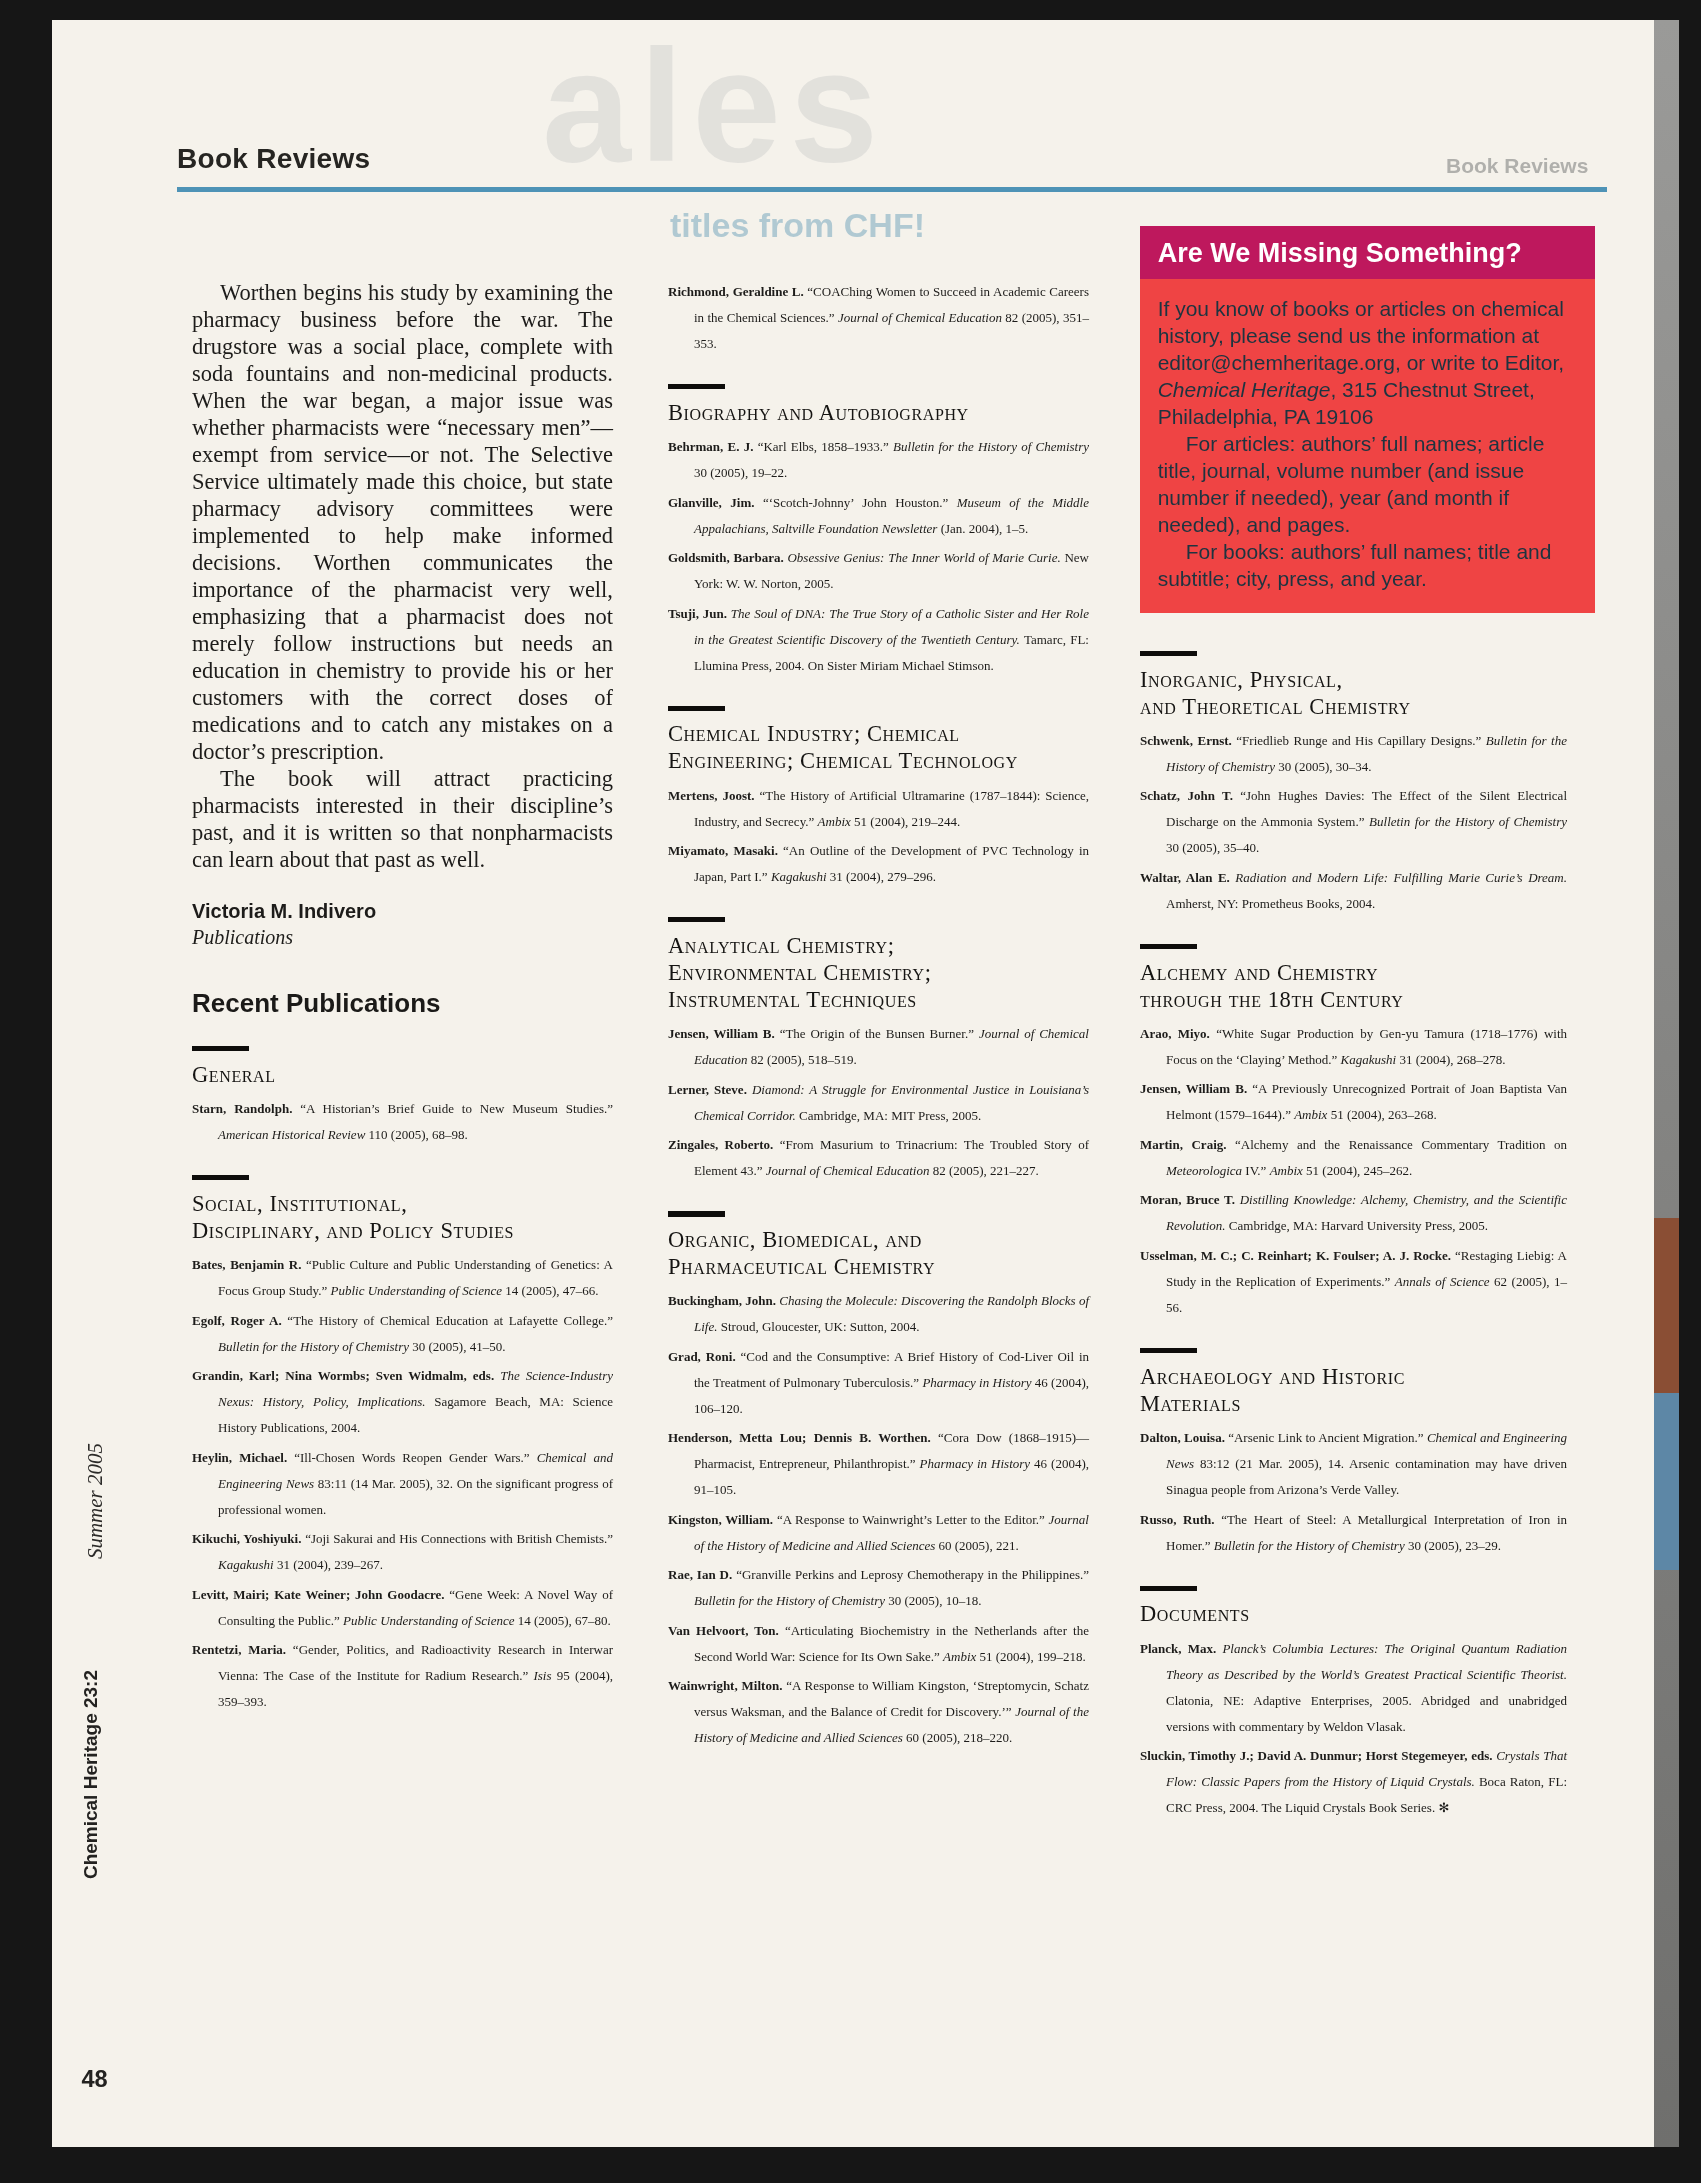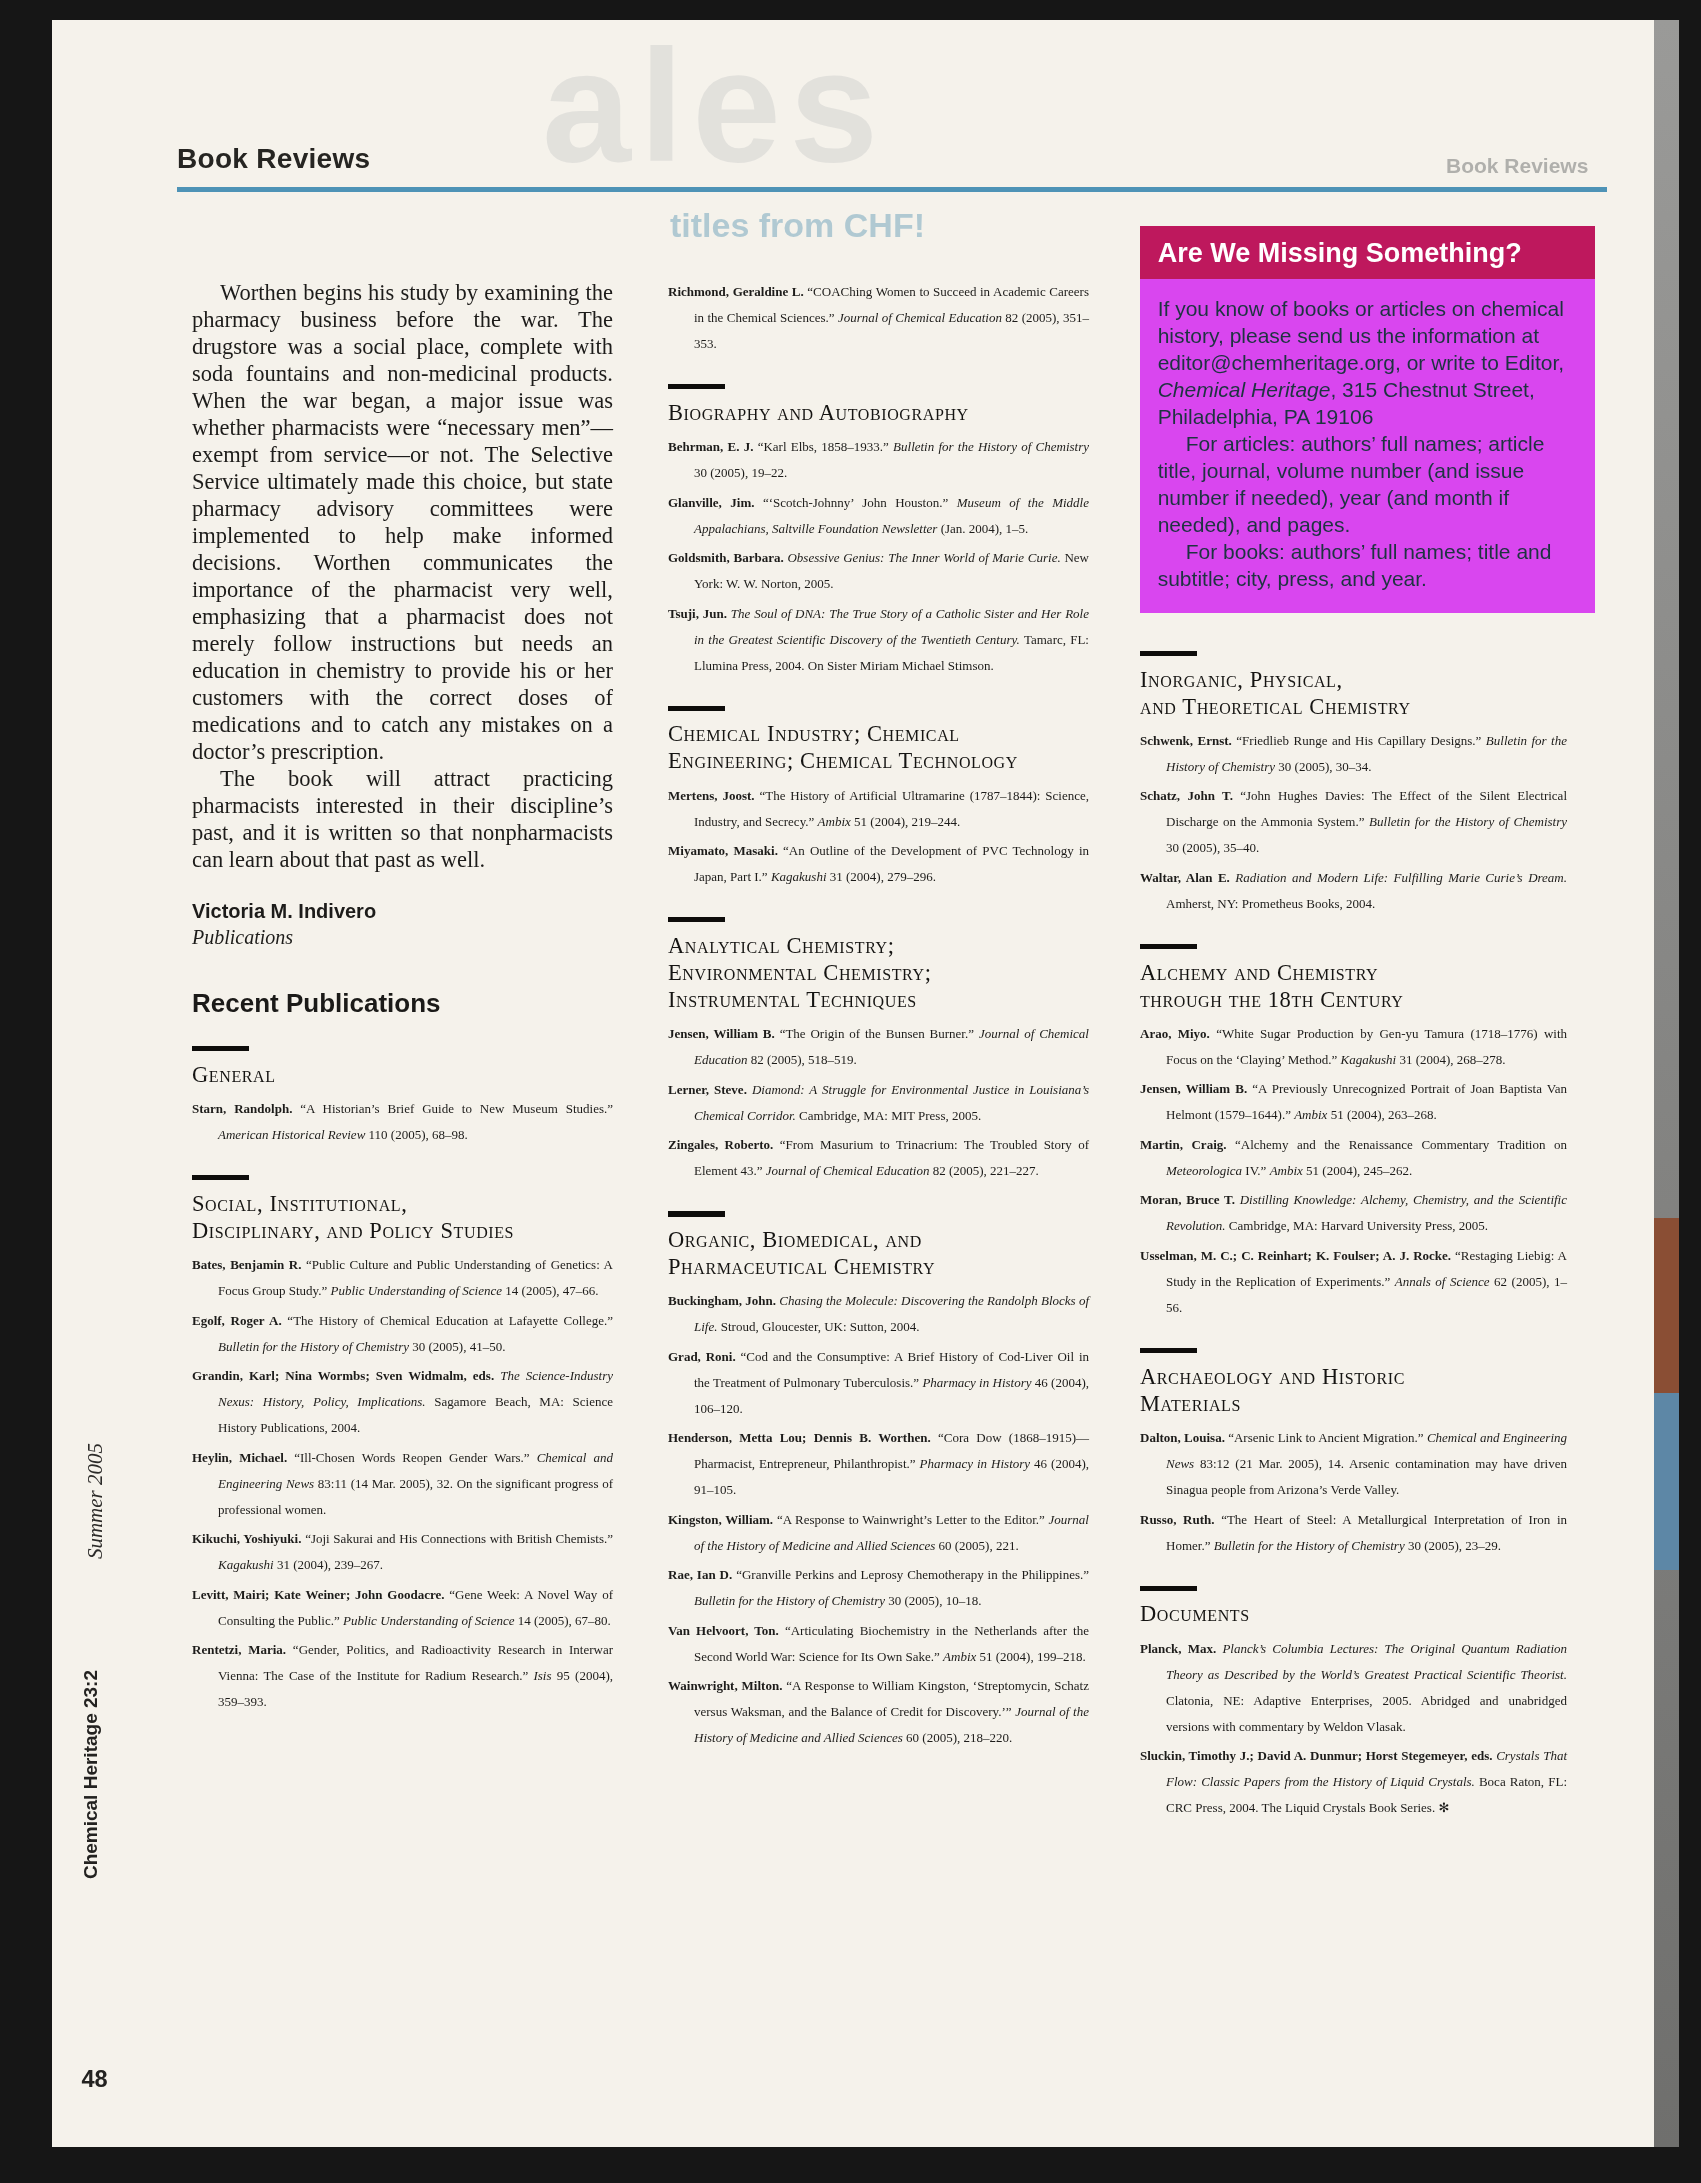--- a/index.html
+++ b/index.html
@@ -47,21 +47,21 @@
     letter-spacing: 0.6px; white-space: pre-line; margin-bottom: 8.3px; text-align: left; color: #151412;
   }
   .entry { font-size: 13px; line-height: 26px; padding-left: 26px; text-indent: -26px; margin-bottom: 3.5px; text-align: justify; }
   .b { font-weight: bold; }
   .i { font-style: italic; }
 
   .infobox { width: 455px; }
   .infobox-header { background: #be185d; padding: 11.8px 17.7px 10.6px; }
   .infobox-title { font-family: "Liberation Sans", sans-serif; font-weight: bold; font-size: 27px; color: #ffffff; }
   .infobox-body {
-    background: #d946ef; padding: 15.4px 17.7px 21px;
+    background: #ef4444; padding: 15.4px 17.7px 21px;
     font-family: "Liberation Sans", sans-serif; font-size: 21px; line-height: 27px; color: #1d3440;
     text-align: left;
   }
   .box-p { margin: 0; }
   .box-p.indent { text-indent: 28px; }
   .col3-sections { width: 427px; margin-top: 38px; }
 
   .sidebar-season {
     position: absolute; left: 31px; top: 1423px;
     writing-mode: vertical-rl; transform: rotate(180deg);

